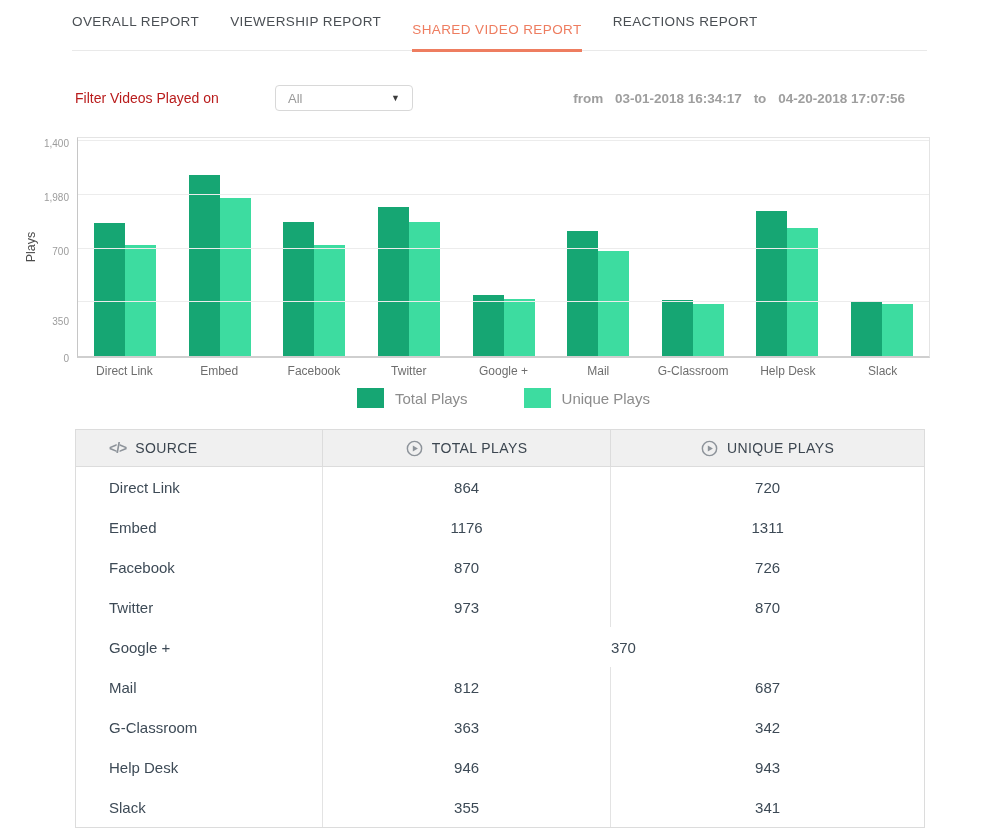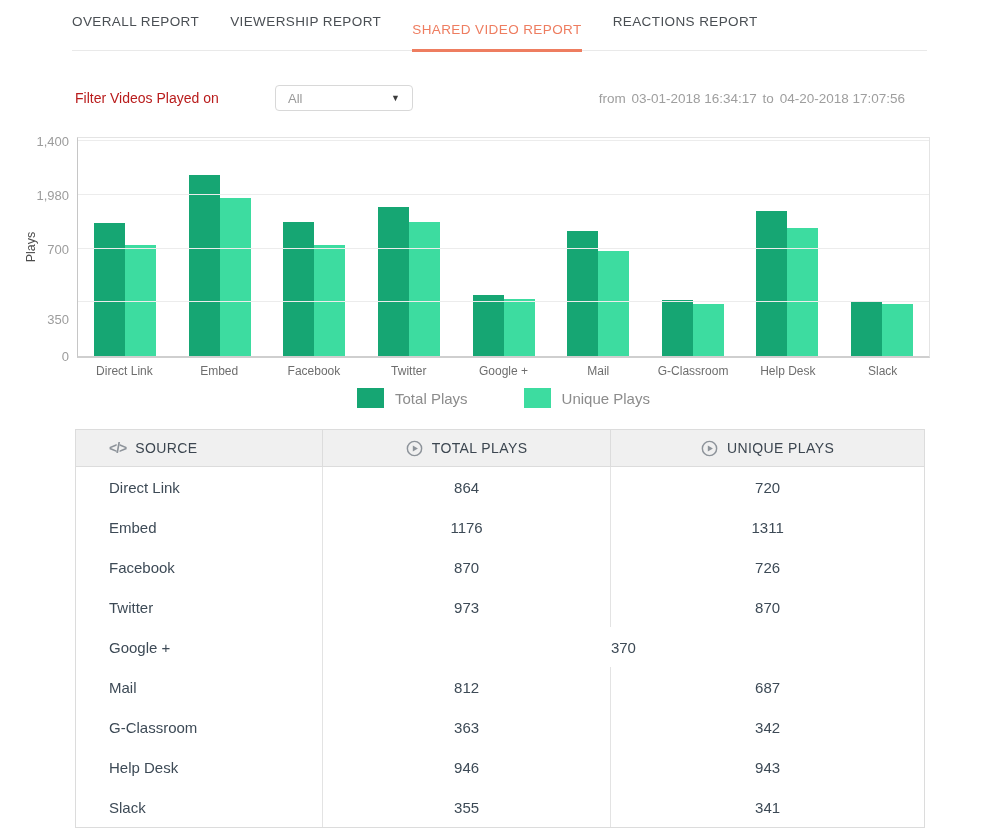--- a/index.html
+++ b/index.html
@@ -15,32 +15,32 @@
 
   
   .filter-row { display:flex; align-items:center; margin:34px 94px 0 75px; }
   .filter-label { font-size:14px; color:#b91c1c; width:200px; }
   .dropdown { width:138px; height:26px; border:1px solid #d8d8d8; border-radius:4px;
     display:flex; align-items:center; justify-content:space-between; padding:0 12px;
     background:#fff; cursor:pointer; }
   .dropdown-value { font-size:13px; color:#9a9a9a; }
   .caret { font-size:9px; color:#3c3c3c; line-height:1; }
   .date-range { margin-left:auto; font-size:13.5px; color:#9e9e9e; white-space:nowrap; }
-  .date-range span { margin-left:2px; }
+  .date-range span { margin-left:8px;font-weight:bold; }
 
   
   .chart-block { margin:26px 0 0 77px; width:853px; position:relative; }
   .plot { height:221px; position:relative;
     border-left:1px solid #c6c6c6; border-top:1px solid #e4e4e4;
     border-right:1px solid #e4e4e4; border-bottom:2px solid #cfcfcf; }
   .gridline { position:absolute; left:0; right:0; height:1px; background:#ececec; }
   .bars { position:absolute; left:0; right:0; bottom:0; height:215px; display:flex; }
   .bar-group { flex:1; display:flex; align-items:flex-end; justify-content:center; }
   .bar { width:31px; }
-  .ytick { position:absolute; right:calc(100% + 9px); font-size:13px; color:#9c9c9c; white-space:nowrap; }
+  .ytick { position:absolute; right:calc(100% + 9px); font-size:10px; color:#9c9c9c; white-space:nowrap; }
   .ylabel { position:absolute; left:-62px; top:50%; transform:translateY(-50%) rotate(-90deg);
     font-size:12.5px; color:#4c4c4c; }
   .cats { display:flex; margin-top:6px; }
   .cat { flex:1; text-align:center; font-size:12px; color:#6e6e6e; }
   .legend { display:flex; justify-content:center; align-items:center; gap:56px; margin-top:10px; }
   .legend-item { display:flex; align-items:center; gap:11px; cursor:pointer; }
   .swatch { width:27px; height:20px; }
   .legend-label { font-size:15px; color:#8c8c8c; }
 
   

